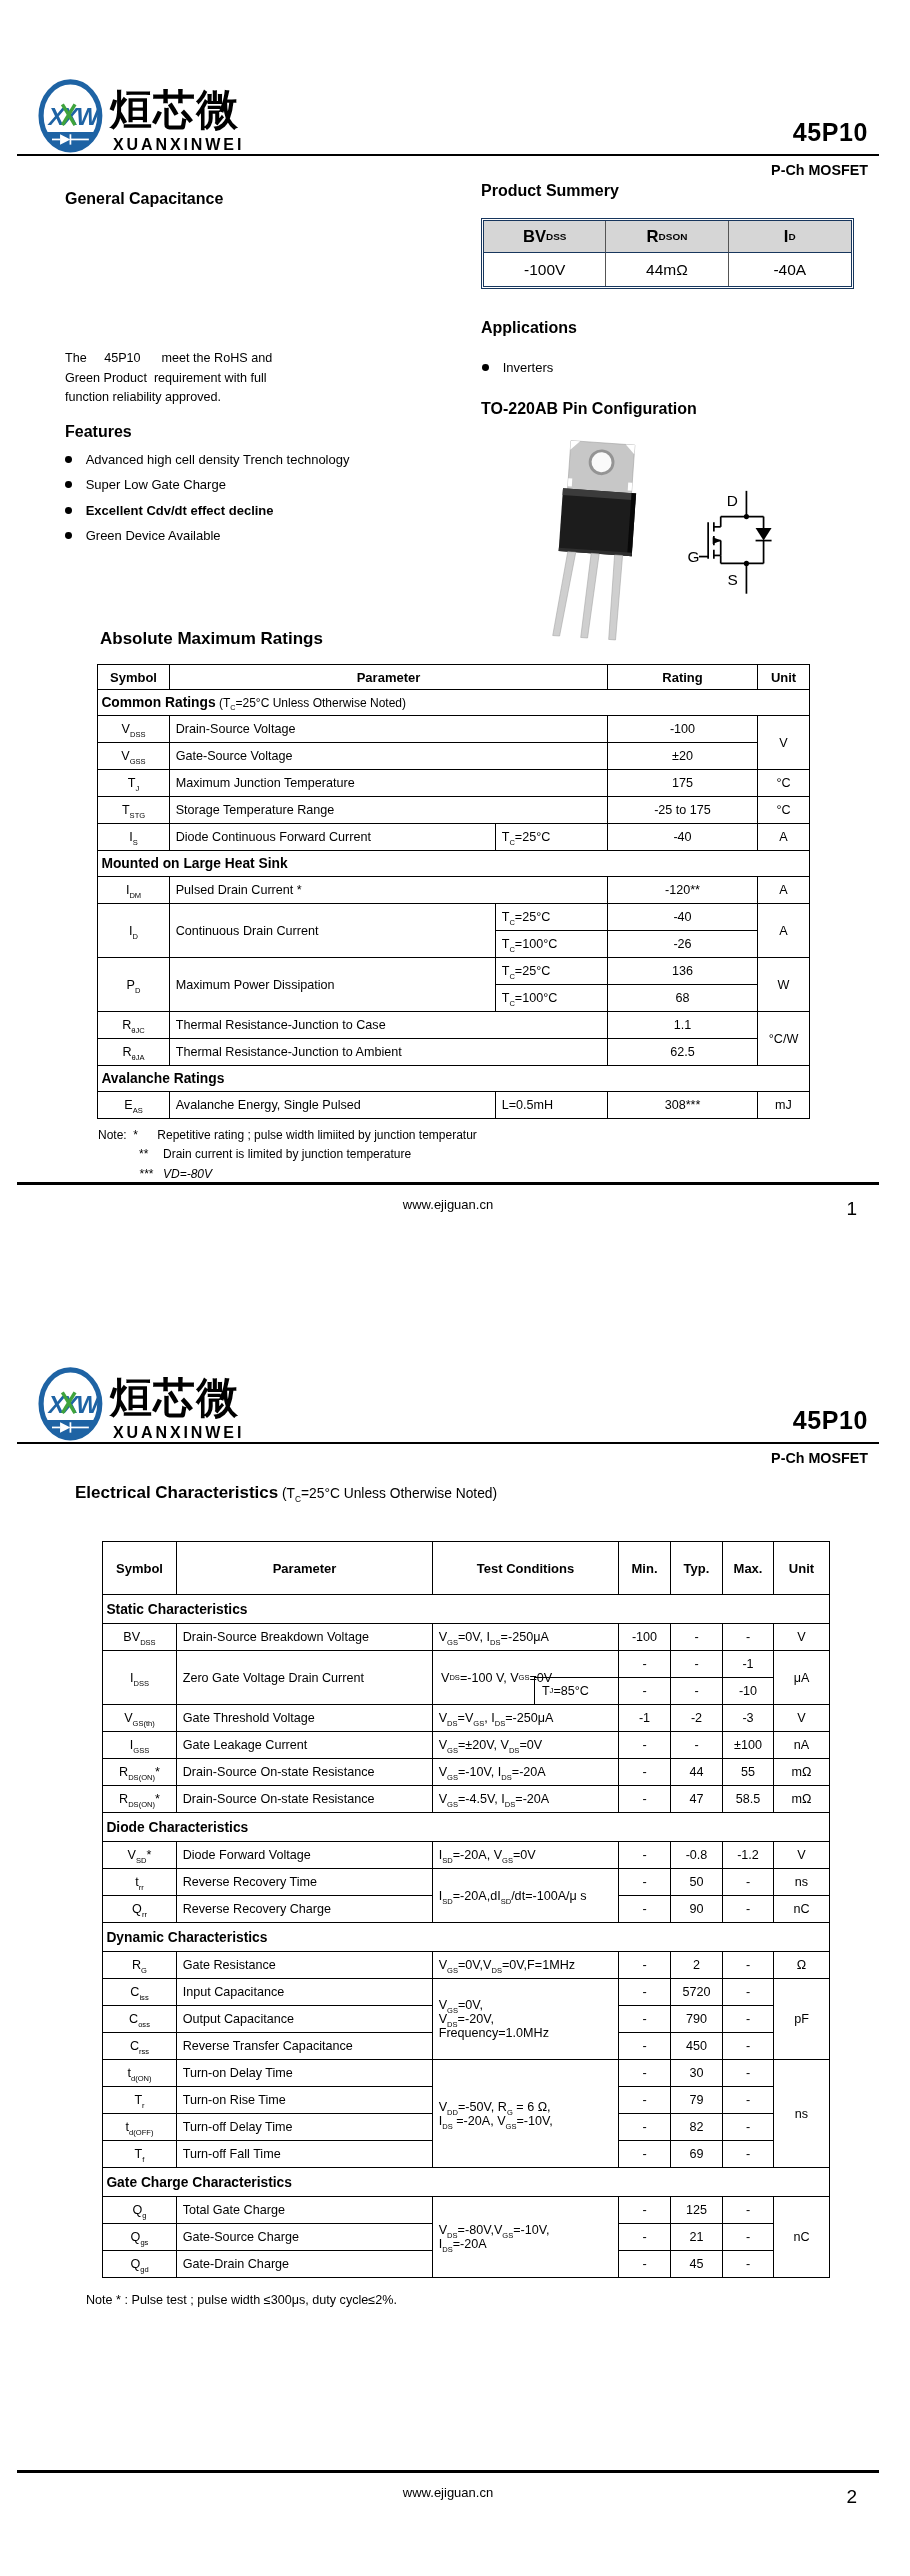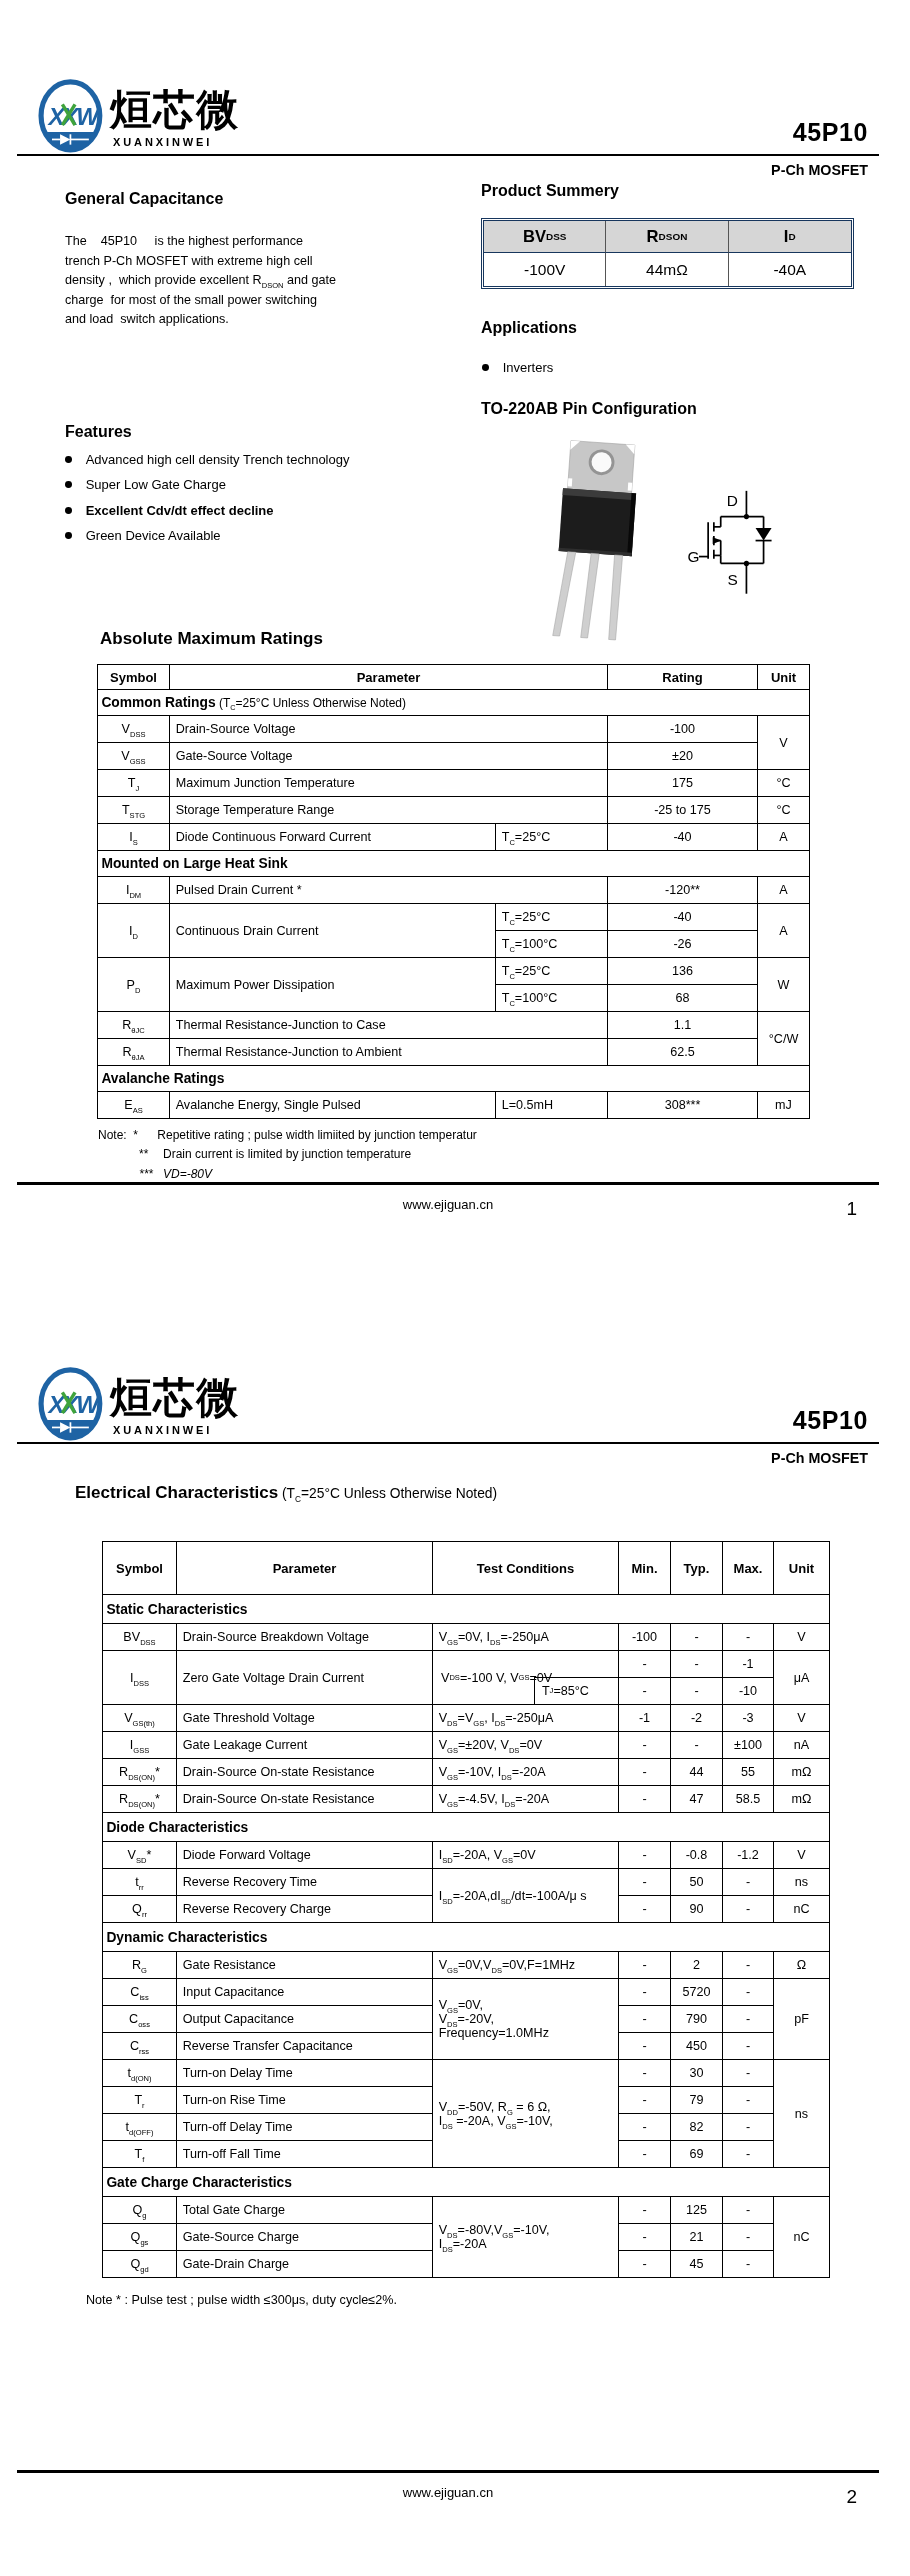--- a/index.html
+++ b/index.html
@@ -7,21 +7,21 @@
   .abs{position:absolute;}
   .page{position:absolute;left:0;width:910px;height:1288px;background:#fff;overflow:hidden;}
   #page1{top:0;} #page2{top:1288px;}
   sub{font-size:0.6em;line-height:0;}
   
   .part-number{position:absolute;right:42px;top:118px;font-size:25px;font-weight:bold;letter-spacing:0.6px;}
   .h-rule{position:absolute;left:17px;width:862px;height:2.3px;background:#000;top:154px;}
   .device-type{position:absolute;right:42px;top:162px;font-size:14.3px;font-weight:bold;}
   .logo{position:absolute;left:37px;top:79px;width:241px;height:75px;}
   .logo-cn{position:absolute;left:73px;top:10.3px;font-size:42px;font-weight:900;line-height:42px;letter-spacing:1.1px;white-space:nowrap;}
-  .logo-en{position:absolute;left:76px;top:57px;font-size:11px;font-weight:bold;letter-spacing:2.9px;white-space:nowrap;}
+  .logo-en{position:absolute;left:76px;top:57px;font-size:16px;font-weight:bold;letter-spacing:2.9px;white-space:nowrap;}
   
   .sec-title{font-size:16px;font-weight:bold;}
   .body-text{font-size:12.6px;line-height:19.5px;white-space:pre-wrap;}
   .bullet-row{position:absolute;display:flex;align-items:center;font-size:13px;}
   .dot{width:6.9px;height:6.9px;border-radius:50%;background:#000;margin-right:13.8px;flex:0 0 auto;}
   
   .ps-wrap{position:absolute;left:481px;top:218px;width:373px;border:1.1px solid #17365D;padding:1.1px;box-sizing:border-box;}
   .ps-inner{border:0.6px solid #17365D;display:grid;grid-template-columns:1fr 1fr 1fr;}
   .ps-cell{display:flex;align-items:center;justify-content:center;border-right:0.6px solid #555;box-sizing:border-box;}
   .ps-cell.last{border-right:none;}
@@ -67,25 +67,23 @@
       <line x1="58" y1="105" x2="90" y2="105" stroke="#fff" stroke-width="3"></line>
     </svg>
     <div class="logo-cn">烜芯微</div>
     <div class="logo-en">XUANXINWEI</div>
   </div>
   <div class="part-number">45P10</div>
   <div class="h-rule"></div>
   <div class="device-type">P-Ch MOSFET</div>
 
   <div class="abs sec-title" style="left:65px;top:190px;">General Capacitance</div>
-  <div class="abs body-text" style="left:65px;top:232px;width:379px;">The    45P10     is the highest performance
-trench P-Ch MOSFET with extreme high cell
-density ,  which provide excellent R<sub>DSON</sub> and gate
-charge  for most of the small power switching
-and load  switch applications.</div>
+  <div class="abs body-text" style="left:65px;top:349px;width:379px;">The     45P10      meet the RoHS and
+Green Product  requirement with full
+function reliability approved.</div>
   <div class="abs sec-title" style="left:65px;top:423px;">Features</div>
   <div class="bullet-row" style="left:65px;top:452px;">
       <span class="dot"></span>
       <span>Advanced high cell density Trench technology</span>
     </div>
   <div class="bullet-row" style="left:65px;top:477px;">
       <span class="dot"></span>
       <span>Super Low Gate Charge</span>
     </div>
   <div class="bullet-row" style="left:65px;top:503px;font-weight:bold;">

